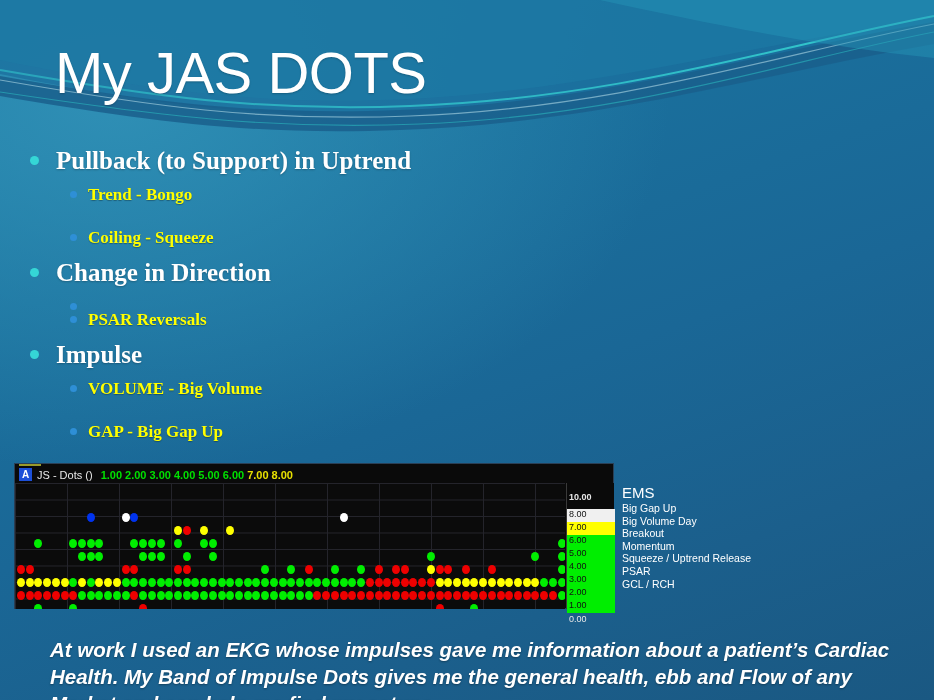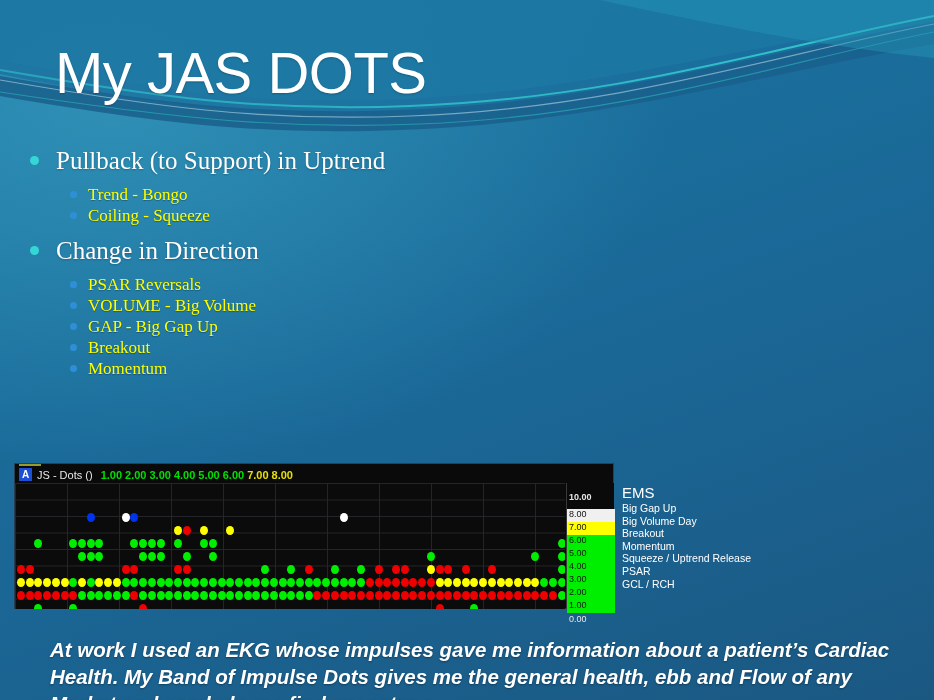--- a/index.html
+++ b/index.html
@@ -22,37 +22,37 @@
   
   #title {
     position:absolute; left:55px; top:44px;
     font-family:"Liberation Sans", sans-serif;
     font-size:58px; font-weight:400; letter-spacing:-0.5px;
     color:#ffffff; line-height:1;
     text-shadow:0 1px 2px rgba(0,0,0,.22);
   }
 
   
-  #bullets { position:absolute; left:0; top:140px; width:620px; }
+  #bullets { position:absolute; left:0; top:140px; width:620px;font-weight:bold; }
   .lvl1 {
     position:relative; padding-left:56px;
     color:#ffffff; font-size:25px; line-height:1;
     margin-top:14px;
     text-shadow:0 1px 2px rgba(0,0,0,.25);
   }
   .lvl1:first-child { margin-top:8px; }
   .lvl1 > .dot {
     position:absolute; left:30px; top:8px;
     width:9px; height:9px; border-radius:50%;
     background:#35d6d6;
   }
   .lvl2 {
     position:relative; padding-left:88px;
     color:#ffff00; font-size:17px; line-height:1;
-    margin-top:4px;
+    margin-top:26px;
     text-shadow:0 1px 1px rgba(0,0,0,.3);
   }
   .lvl1 + .lvl2 { margin-top:13px; }
   .lvl2 > .dot {
     position:absolute; left:70px; top:5px;
     width:7px; height:7px; border-radius:50%;
     background:#2e8fd6;
   }
 
   
@@ -147,20 +147,21 @@
 
   <div id="title">My JAS DOTS</div>
 
   <div id="bullets">
       <div class="lvl1"><span class="dot"></span><span>Pullback (to Support) in Uptrend</span></div>
       <div class="lvl2"><span class="dot"></span><span>Trend - Bongo</span></div>
       <div class="lvl2"><span class="dot"></span><span>Coiling - Squeeze</span></div>
       <div class="lvl1"><span class="dot"></span><span>Change in Direction</span></div>
       <div class="lvl2"><span class="dot"></span></div>
       <div class="lvl2"><span class="dot"></span><span>PSAR Reversals</span></div>
+      <div class="lvl1"><span class="dot"></span><span>Impulse</span></div>
       <div class="lvl2"><span class="dot"></span><span>VOLUME - Big Volume</span></div>
       <div class="lvl2"><span class="dot"></span><span>GAP - Big Gap Up</span></div>
       <div class="lvl2"><span class="dot"></span><span>Breakout</span></div>
       <div class="lvl2"><span class="dot"></span><span>Momentum</span></div>
     </div>
 
   <div id="chart-wrap">
     <div id="chart-topline"></div>
     <div id="chart-header">
       <span id="chart-icon">A</span>

